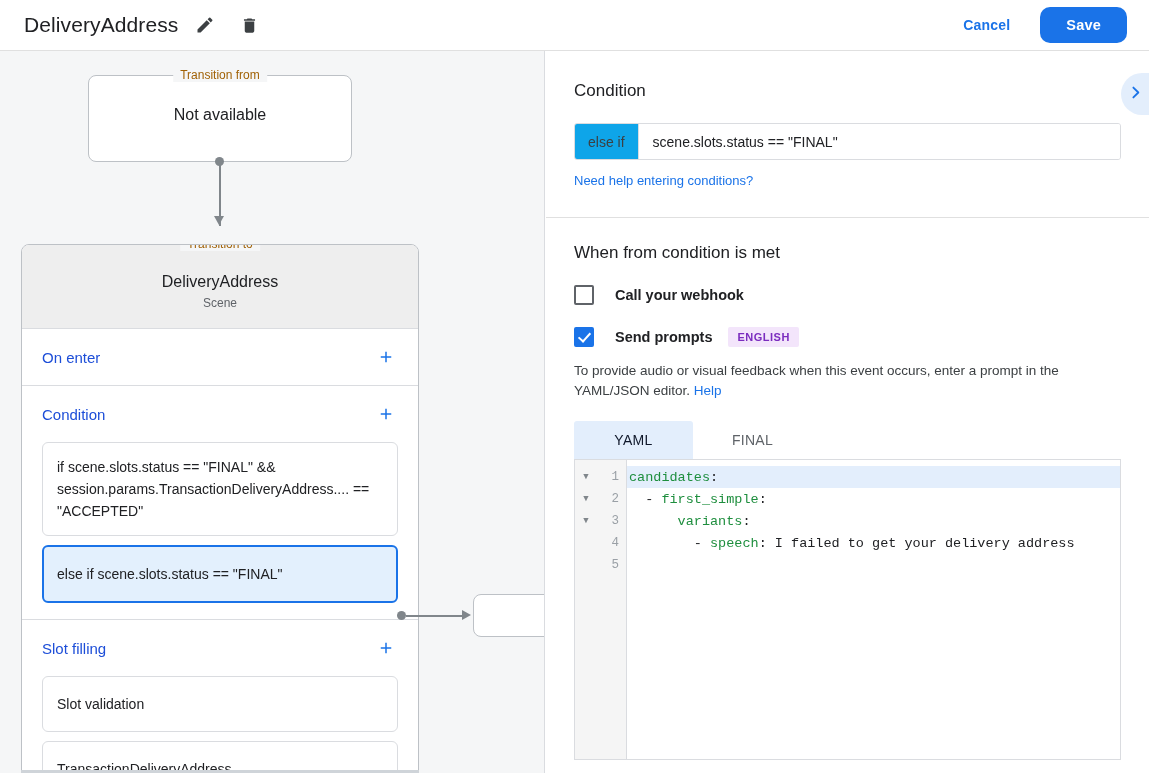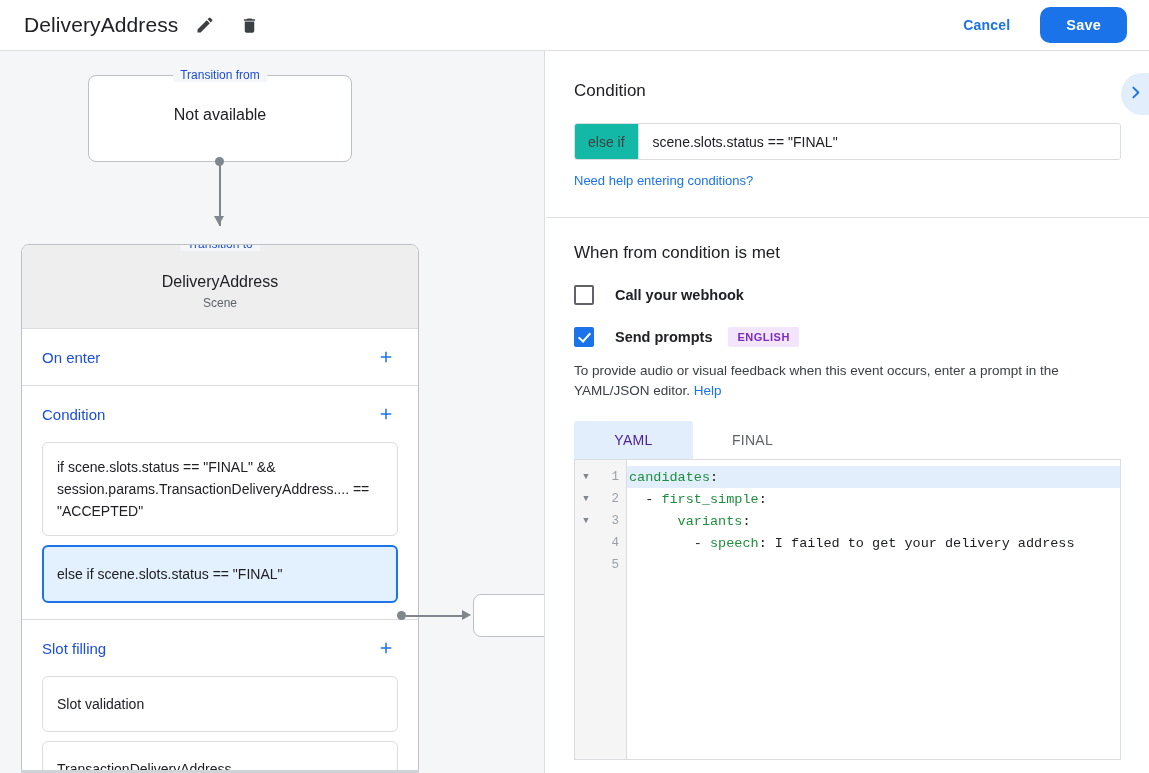--- a/index.html
+++ b/index.html
@@ -78,21 +78,21 @@
     border: 1px solid #bdc1c6;
     border-radius: 8px;
     background: #ffffff;
   }
   .fieldset-legend {
     position: absolute;
     top: -8px;
     background: #f5f6f7;
     padding: 0 7px;
     font-size: 12px;
-    color: #1d4ed8;
+    color: #a16207;
     white-space: nowrap;
   }
 
   
   #node-from {
     left: 88px; top: 24px;
     width: 264px; height: 87px;
   }
   #node-from .fieldset-legend { left: 50%; transform: translateX(-50%); }
   #node-from .node-title {
@@ -239,21 +239,21 @@
     margin-bottom: 22px;
   }
   .cond-input-wrap {
     display: flex;
     border: 1px solid #dadce0;
     border-radius: 3px;
     height: 37px;
     overflow: hidden;
   }
   .cond-prefix {
-    background: #14b8a6;
+    background: #0ea5e9;
     border-right: 1px solid #dadce0;
     display: flex; align-items: center;
     padding: 0 13px;
     font-size: 14px;
     color: #3c4043;
     white-space: nowrap;
   }
   .cond-value {
     flex: 1 1 auto;
     display: flex; align-items: center;
@@ -340,21 +340,21 @@
     padding: 11px 0;
     width: 119px;
     text-align: center;
     font-size: 14px;
     color: #5f6368;
     cursor: pointer;
     letter-spacing: 0.3px;
   }
   .tab.active {
     background: #e3eefc;
-    color: #4c1d95;
+    color: #0f172a;
     border-radius: 3px 3px 0 0;
   }
 
   
   .editor {
     margin-top: 0;
     border: 1px solid #dadce0;
     border-top: 1px solid #dadce0;
     background: #ffffff;
     height: 301px;

